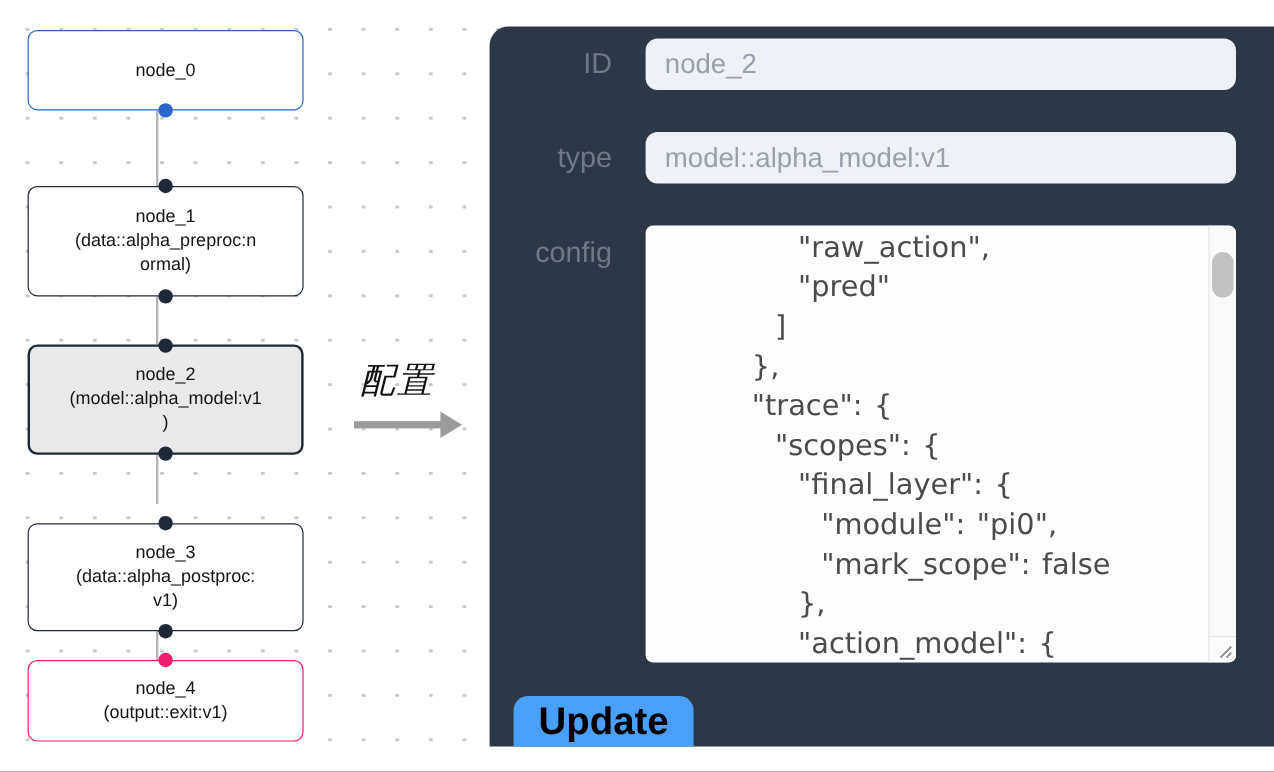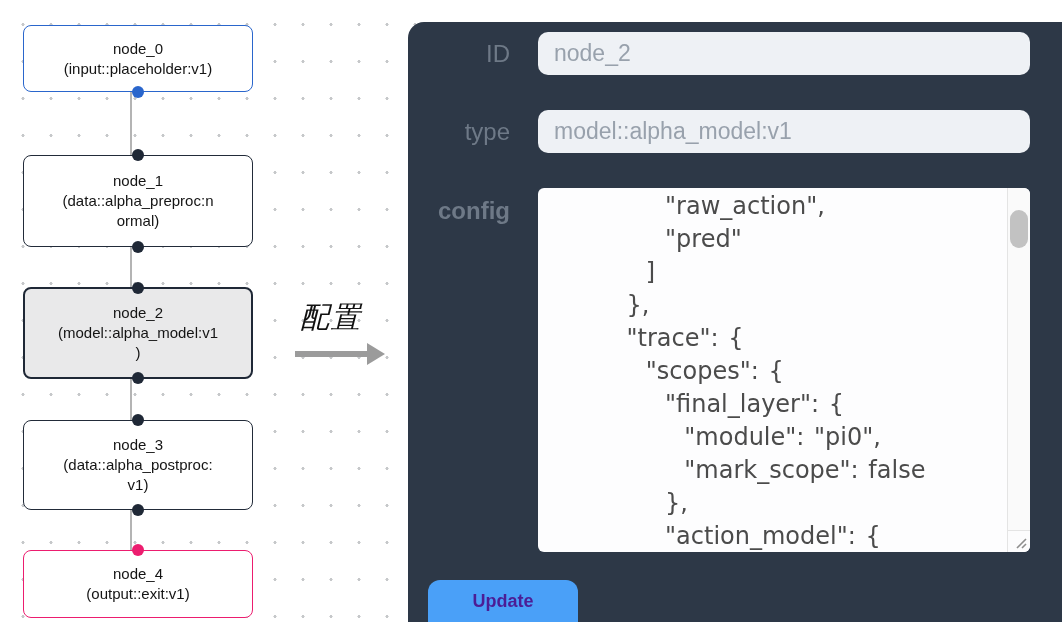--- a/index.html
+++ b/index.html
@@ -16,21 +16,21 @@
   
   .node {
     position:absolute; left:23px; width:230px;
     background:#ffffff; border:2px solid #222b39; border-radius:8px;
     display:flex; flex-direction:column; align-items:center; justify-content:center;
     text-align:center; font-size:15px; line-height:20px; color:#141414; font-weight:500;
   }
   .n0 { top:25px;  height:67px; border-color:#2a66cc; border-width:1.5px; }
   .n1 { top:155px; height:92px; border-width:1.5px; }
   .n2 { top:287px; height:92px; background:#e9e9ea; border-color:#1f2836; }
-  .n3 { top:420px; height:90px; border-width:1.5px; }
+  .n3 { top:436px; height:90px; border-width:1.5px; }
   .n4 { top:550px; height:68px; border-color:#ec1d6f; border-width:1.5px; }
   .node-sub { white-space:pre-line; }
   .port {
     position:absolute; left:50%; transform:translateX(-50%);
     width:12px; height:12px; border-radius:50%; background:#1f2836;
   }
   .port-top { top:-7px; } .port-bottom { bottom:-7px; }
   .port-blue { background:#2a66cc; } .port-pink { background:#ec1d6f; }
   .edge { position:absolute; left:130px; width:2px; background:#b4b4b4; }
   .e0 { top:92px;  height:63px; }
@@ -47,21 +47,21 @@
   .panel {
     position:absolute; left:408px; top:22px; width:740px; height:600px;
     background:#2d3847; border-radius:16px 16px 0 0;
   }
   .flabel {
     position:absolute; left:0; width:102px; text-align:right;
     color:#6e7987; font-size:24px;
   }
   .l-id   { top:10px; line-height:43px; }
   .l-type { top:88px; line-height:43px; }
-  .l-config { top:176px; line-height:26px;font-weight:bold; }
+  .l-config { top:176px; line-height:26px; }
   .finput {
     position:absolute; left:130px; width:492px; height:43px;
     background:#eef1f5; border:none; outline:none; border-radius:10px;
     font-family:"Liberation Sans", sans-serif; font-size:23px; color:#98a1ac;
     padding:0 16px;
   }
   .i-id { top:10px; } .i-type { top:88px; }
 
   .config-box {
     position:absolute; left:130px; top:166px; width:492px; height:364px;
@@ -82,35 +82,34 @@
     background:#c2c2c2; border-radius:9px;
   }
   .resize-corner {
     position:absolute; right:0; bottom:0; width:23px; height:22px;
     background:#fcfcfd; border-top:1px solid #e4e4e4; border-left:1px solid #e4e4e4;
     display:flex; align-items:center; justify-content:center;
   }
   .update-btn {
     position:absolute; left:20px; bottom:0; width:150px; height:42px;
     background:#4aa0f8; border:none; border-radius:12px 12px 0 0;
-    color:#4c1d95; font-size:18px; font-weight:600;
+    color:#000000; font-size:32px; font-weight:600;
     font-family:"Liberation Sans", sans-serif; cursor:pointer;
   }
 </style>
 </head>
 <body>
 
 <div class="edge e0"></div>
 <div class="edge e1"></div>
 <div class="edge e2"></div>
 <div class="edge e3"></div>
 
 <div class="node n0">
   <div class="node-title">node_0</div>
-  <div class="node-sub">(input::placeholder:v1)</div>
   <span class="port port-bottom port-blue"></span>
 </div>
 
 <div class="node n1">
   <div class="node-title">node_1</div>
   <div class="node-sub">(data::alpha_preproc:n
 ormal)</div>
   <span class="port port-top"></span>
   <span class="port port-bottom"></span>
 </div>

